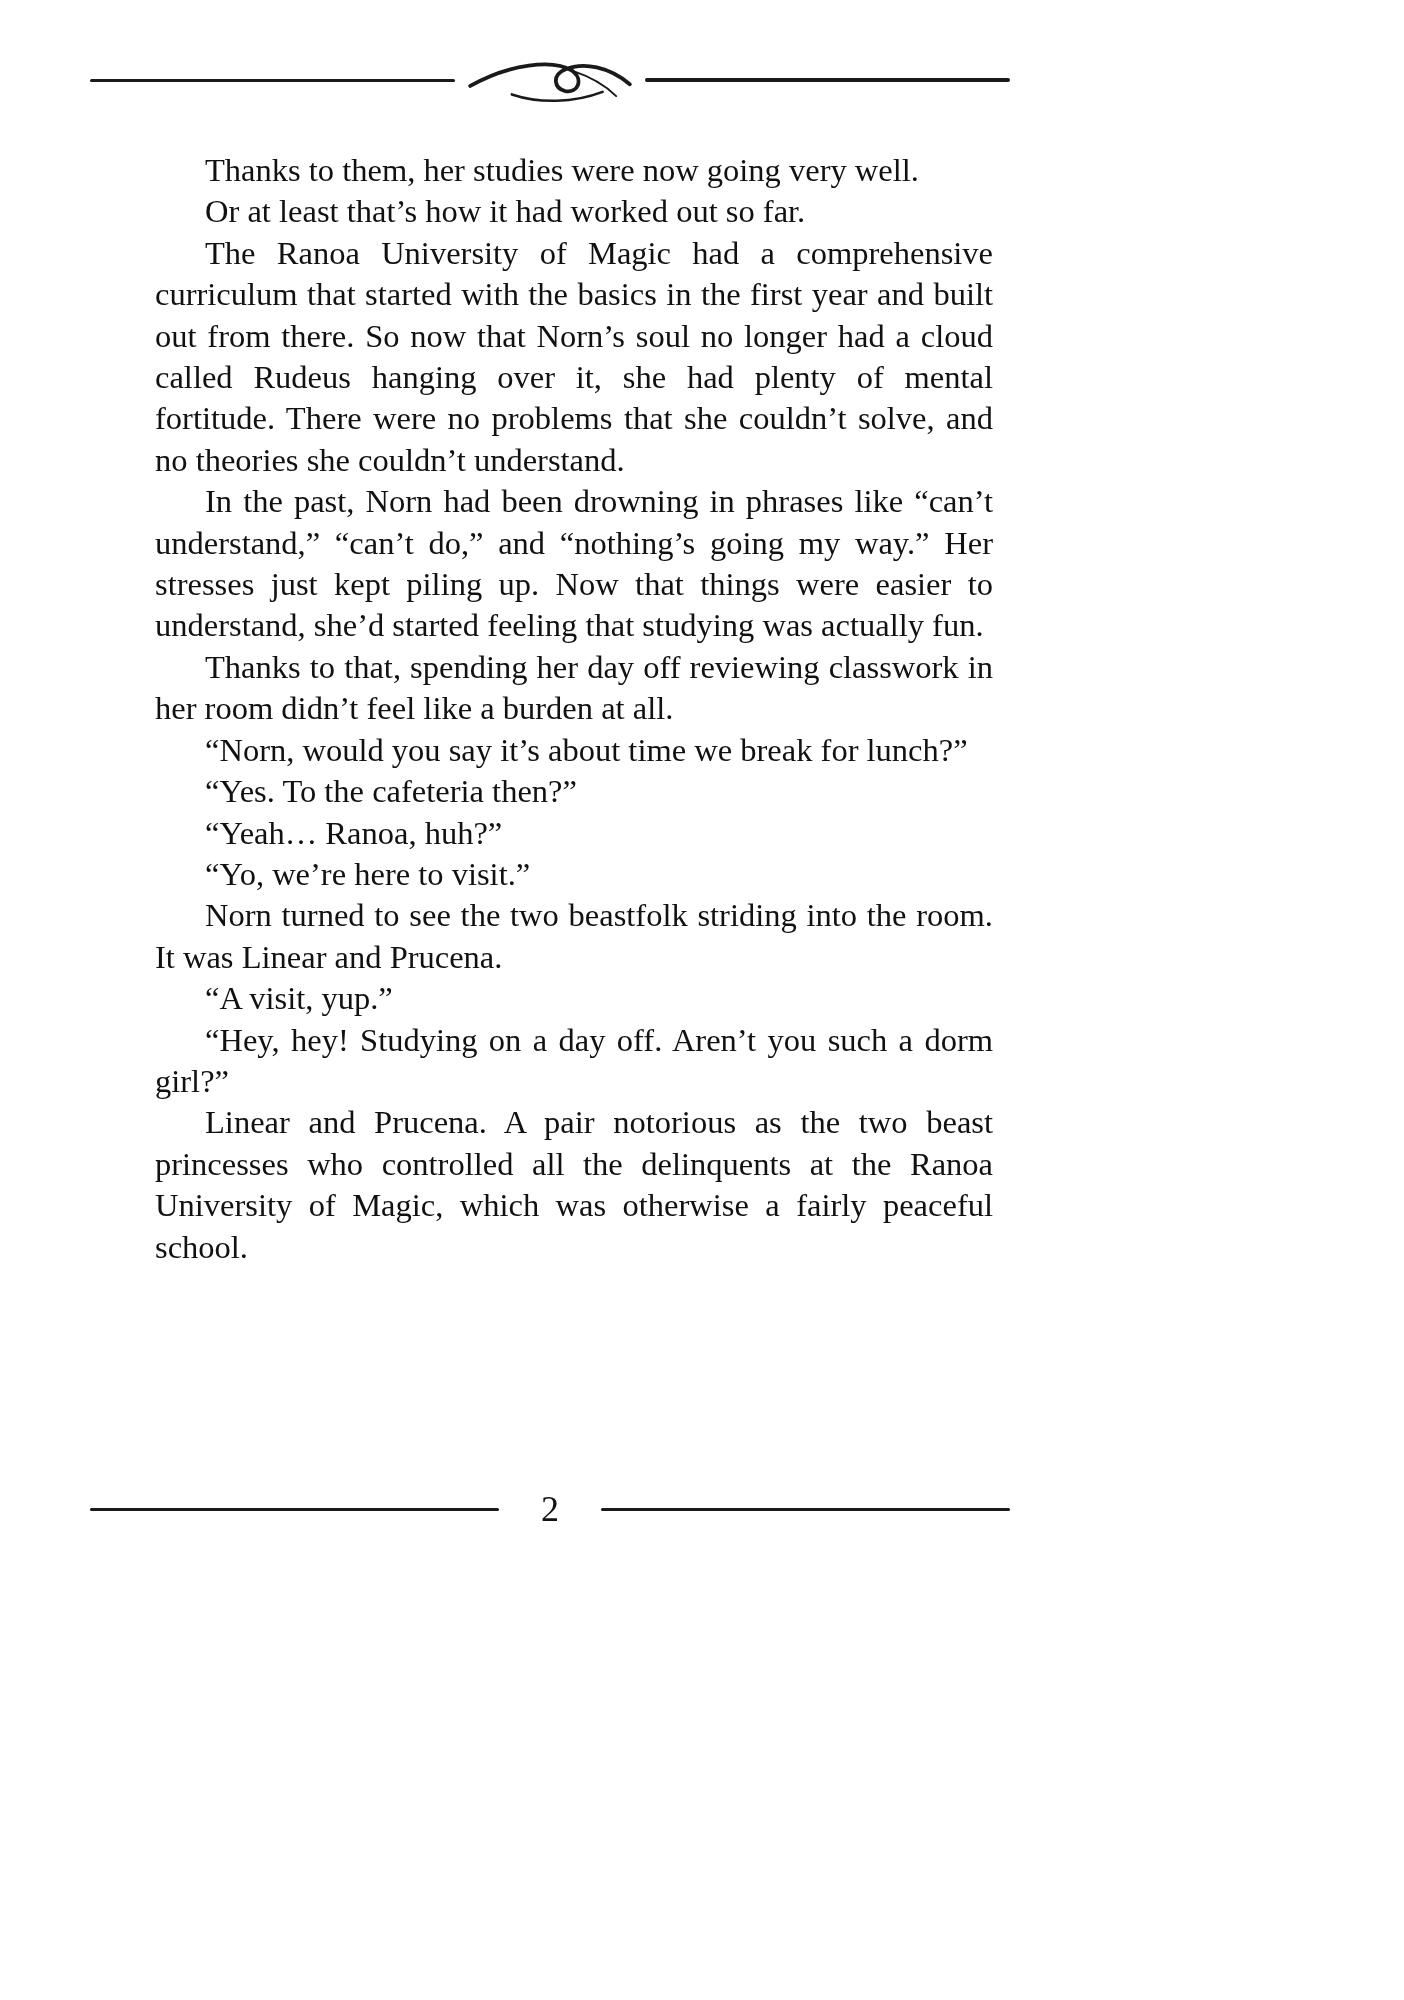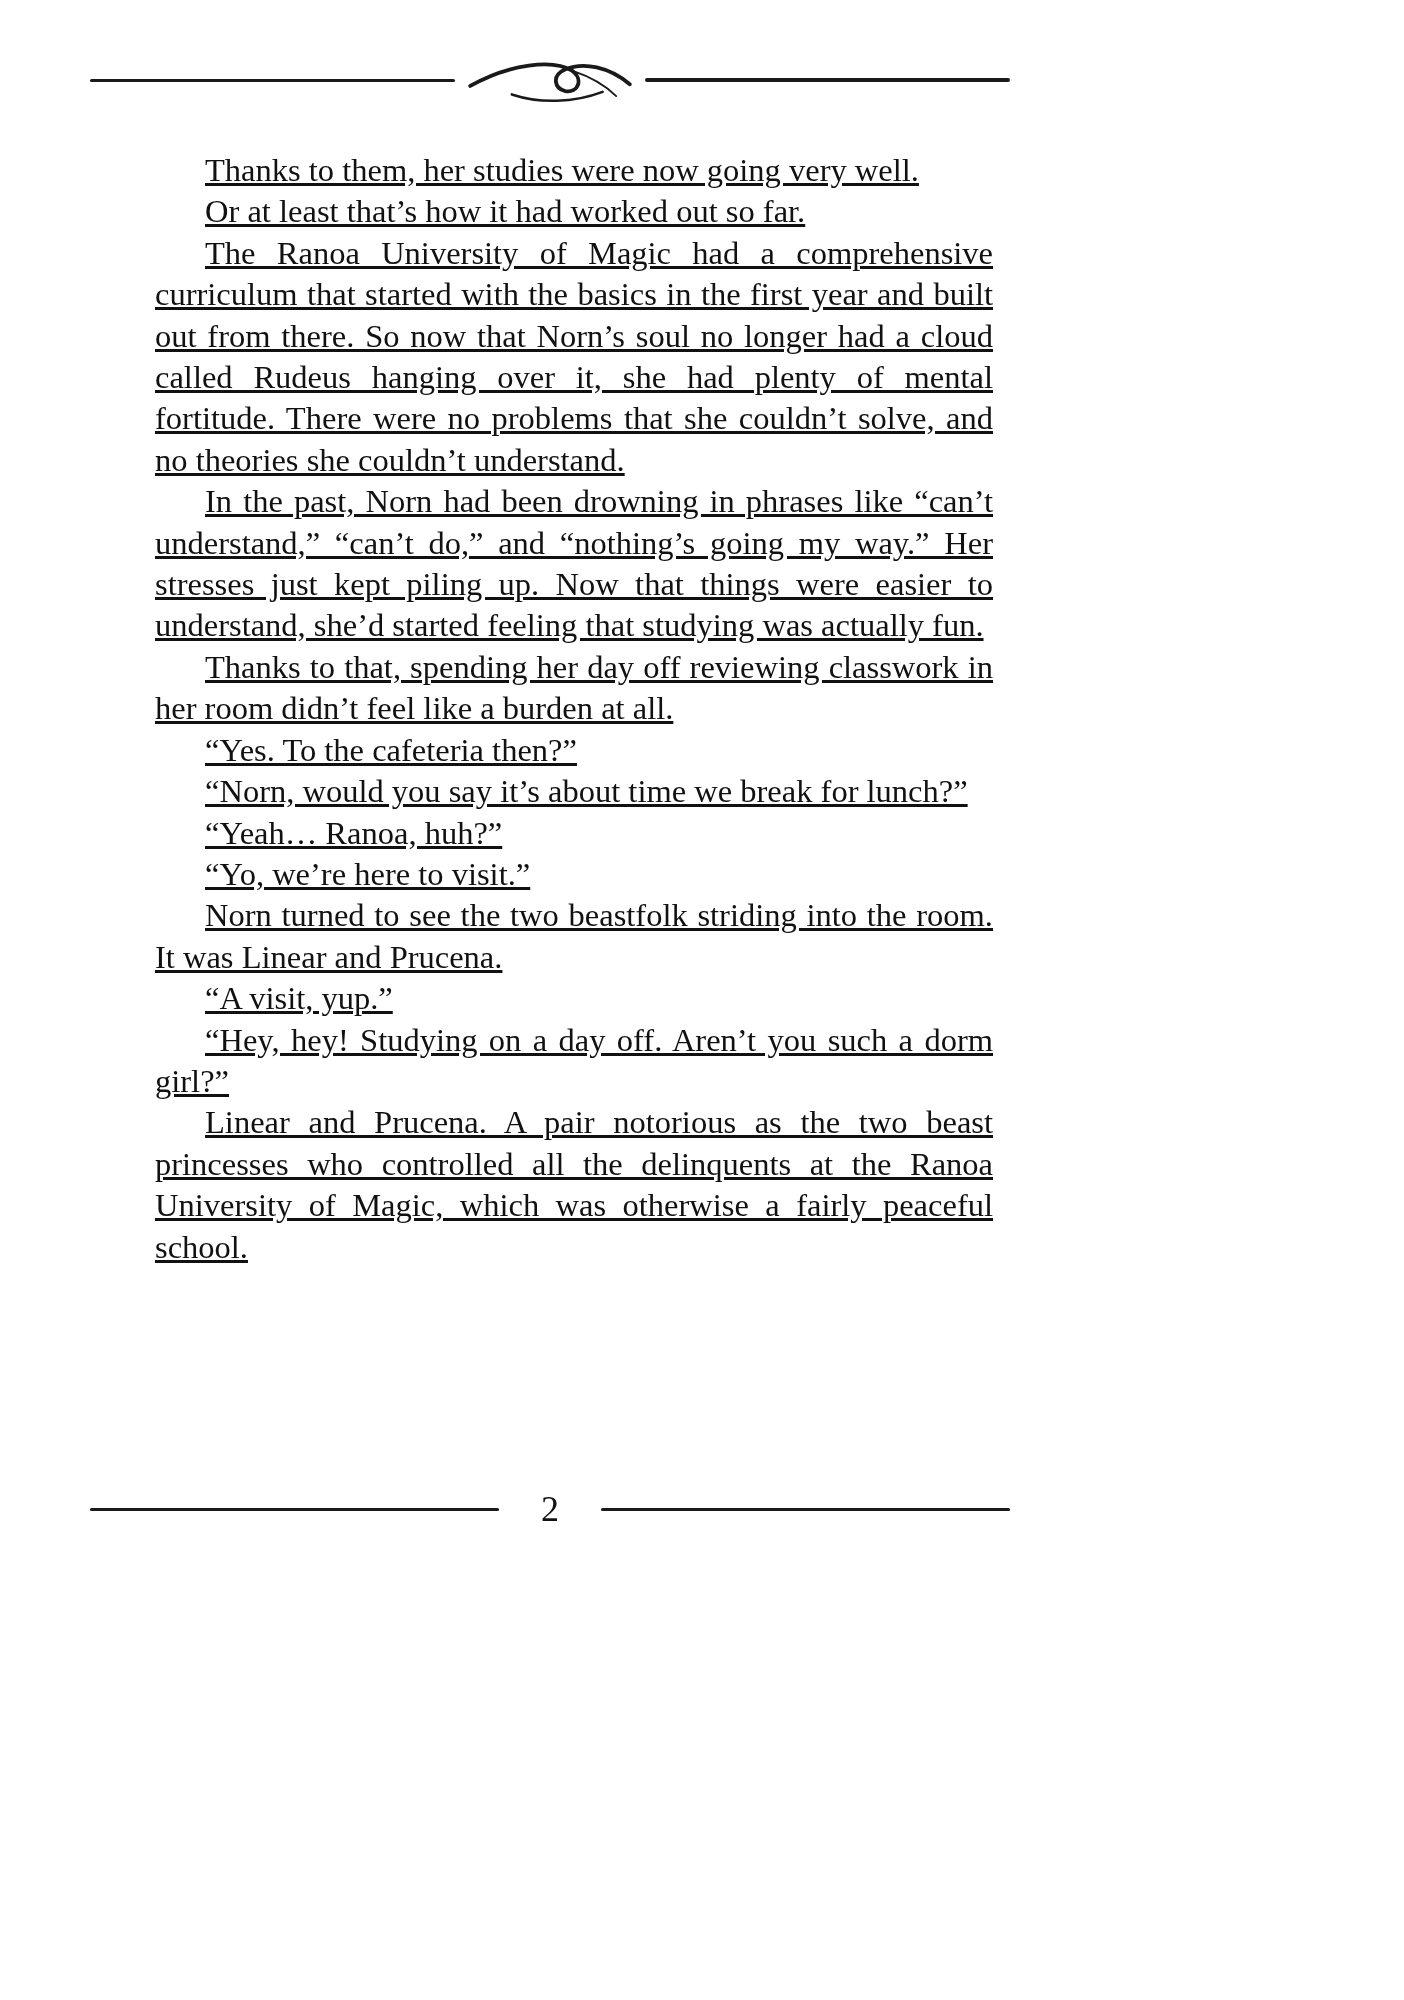--- a/index.html
+++ b/index.html
@@ -45,21 +45,20 @@
 
   
   .text-block {
     position: absolute;
     left: 155px;
     top: 150px;
     width: 838px;
     font-size: 32.5px;
     line-height: 41.4px;
     text-align: justify;
-    text-decoration: underline;
   }
   .text-block p {
     margin: 0;
     padding: 0;
     text-indent: 50px;
   }
 
   
   .footer-row {
     position: absolute;
@@ -94,22 +93,22 @@
     </span>
     <span class="rule thick"></span>
   </header>
 
   <main class="text-block">
       <p>Thanks to them, her studies were now going very well.</p>
       <p>Or at least that’s how it had worked out so far.</p>
       <p>The Ranoa University of Magic had a comprehensive curriculum that started with the basics in the first year and built out from there. So now that Norn’s soul no longer had a cloud called Rudeus hanging over it, she had plenty of mental fortitude. There were no problems that she couldn’t solve, and no theories she couldn’t understand.</p>
       <p>In the past, Norn had been drowning in phrases like “can’t understand,” “can’t do,” and “nothing’s going my way.” Her stresses just kept piling up. Now that things were easier to understand, she’d started feeling that studying was actually fun.</p>
       <p>Thanks to that, spending her day off reviewing classwork in her room didn’t feel like a burden at all.</p>
+      <p>“Norn, would you say it’s about time we break for lunch?”</p>
       <p>“Yes. To the cafeteria then?”</p>
-      <p>“Norn, would you say it’s about time we break for lunch?”</p>
       <p>“Yeah… Ranoa, huh?”</p>
       <p>“Yo, we’re here to visit.”</p>
       <p>Norn turned to see the two beastfolk striding into the room. It was Linear and Prucena.</p>
       <p>“A visit, yup.”</p>
       <p>“Hey, hey! Studying on a day off. Aren’t you such a dorm girl?”</p>
       <p>Linear and Prucena. A pair notorious as the two beast princesses who controlled all the delinquents at the Ranoa University of Magic, which was otherwise a fairly peaceful school.</p>
     </main>
 
   <footer class="footer-row">
     <span class="rule"></span>

